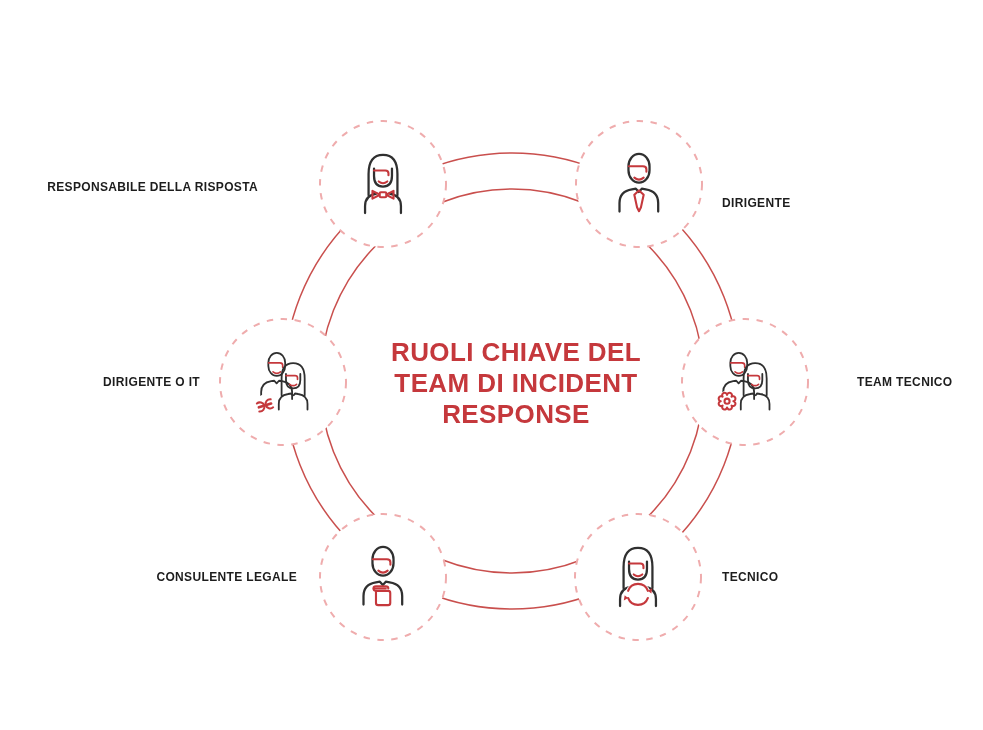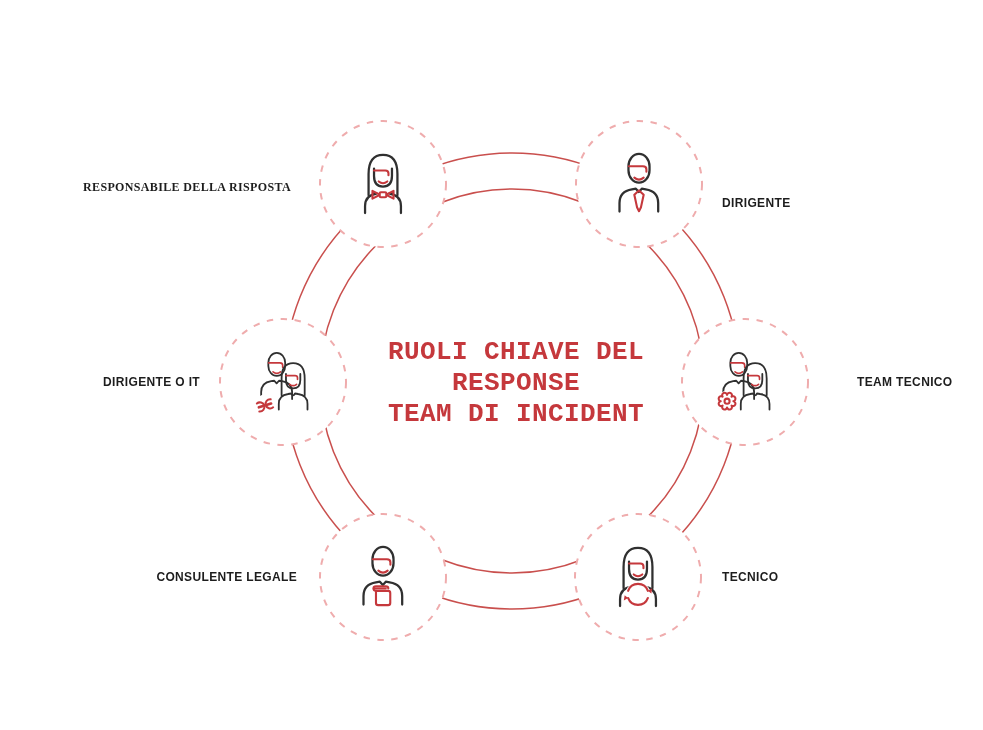--- a/index.html
+++ b/index.html
@@ -16,21 +16,21 @@
   .halo{fill:var(--background,#fff);stroke:none;}
   .ring{fill:none;stroke:var(--ring-red,#C5383C);stroke-width:1.5;opacity:.92;}
   .node{fill:var(--background,#fff);stroke:var(--dashed-pink,#EFACAD);stroke-width:2;stroke-dasharray:6.5 7.5;}
   .gearline{stroke-width:1.7;}
   
   .diagram-title{
     position:absolute;left:366px;top:337px;width:300px;text-align:center;
     color:var(--accent-red,#C5383C);font-size:26px;line-height:31px;font-weight:bold;
     letter-spacing:.4px;
   }
-  .diagram-title span{display:block;font-family:Liberation Mono, monospace;}
+  .diagram-title span{display:block;}
   .role-label{
     position:absolute;font-size:12px;font-weight:bold;color:var(--label-dark,#1D1D1D);
     letter-spacing:.35px;white-space:nowrap;line-height:14px;
   }
 </style>
 </head>
 <body>
 
 <div class="stage">
 
@@ -126,24 +126,24 @@
           <path class="rd" d="M6.2,0 H19.8" style="stroke-width:2.9"></path>
           <path class="rd" style="stroke-width:2.2" d="M5.3,-4.5 A4.9,4.9 0 1 1 5.3,4.5"></path>
           <path class="rd" style="stroke-width:2.2" d="M20.7,-4.5 A4.9,4.9 0 1 0 20.7,4.5"></path>
         </g>
       </g>
     </g>
   </svg>
 
   <div class="diagram-title">
     <span>RUOLI CHIAVE DEL</span>
+    <span>TEAM DI INCIDENT</span>
     <span>RESPONSE</span>
-    <span>TEAM DI INCIDENT</span>
   </div>
 
-  <div class="role-label" style="right:692px;top:180px;font-family:Liberation Serif, serif;">RESPONSABILE DELLA RISPOSTA</div>
+  <div class="role-label" style="right:725px;top:180px;">RESPONSABILE DELLA RISPOSTA</div>
   <div class="role-label" style="left:722px;top:196px;">DIRIGENTE</div>
   <div class="role-label" style="left:857px;top:375px;">TEAM TECNICO</div>
   <div class="role-label" style="left:722px;top:570px;">TECNICO</div>
   <div class="role-label" style="right:686px;top:570px;">CONSULENTE LEGALE</div>
   <div class="role-label" style="right:783px;top:375px;">DIRIGENTE O IT</div>
 
 </div>
 
 </body></html>

